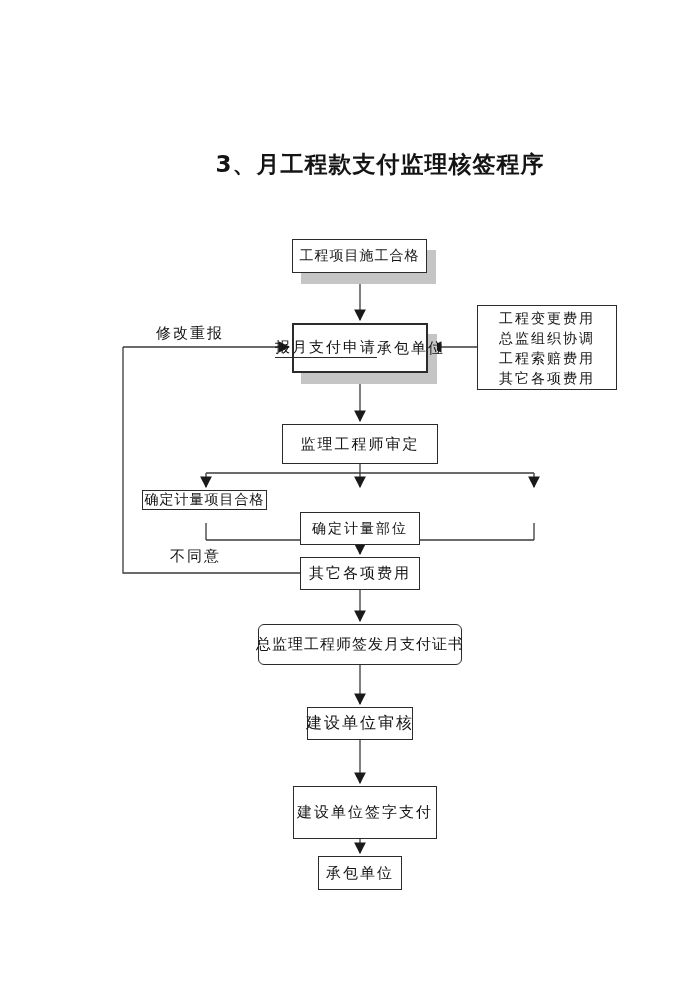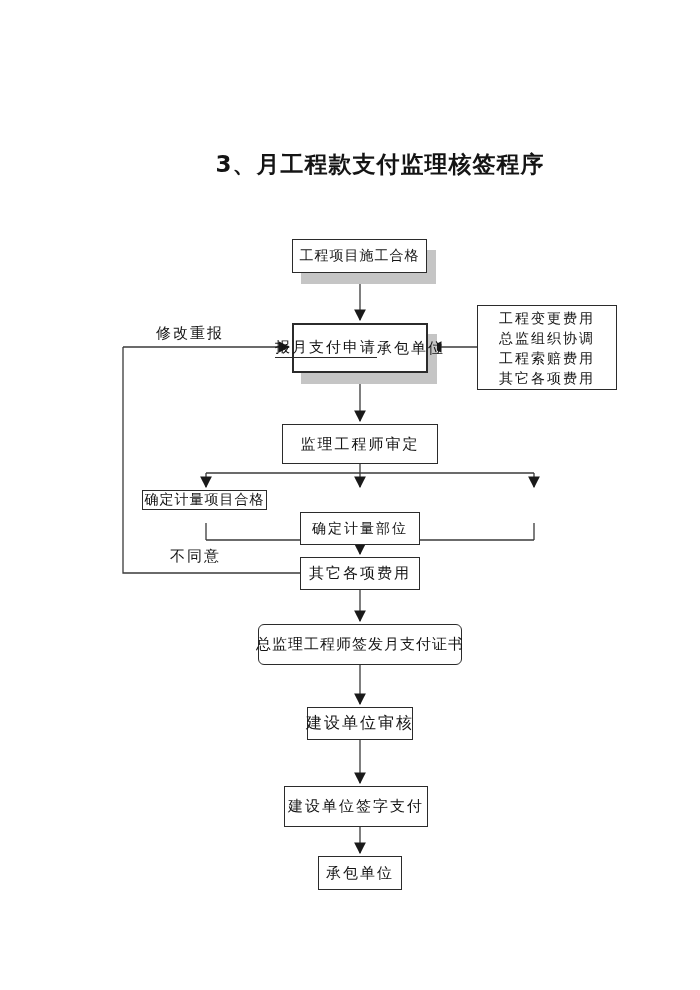--- a/index.html
+++ b/index.html
@@ -25,21 +25,21 @@
   .n-apply .cell { width:100%; flex:1; display:flex; align-items:center; justify-content:center; }
   .n-apply .cell-top { border-bottom:1.5px solid #2b2b2b; }
   .n-fees        { left:477px; top:305px; width:140px; height:85px; flex-direction:column; font-size:14px; line-height:20px; letter-spacing:2px; }
   .n-review      { left:282px; top:424px; width:156px; height:40px; }
   .n-b1          { left:142px; top:490px; width:125px; height:20px; font-size:14px; letter-spacing:1px; }
   .n-b2          { left:300px; top:490px; width:120px; height:33px; font-size:14px;margin-top:22px; }
   .n-b3          { left:459px; top:490px; width:151px; height:33px; font-size:14px; letter-spacing:1px; }
   .n-coord       { left:300px; top:557px; width:120px; height:33px; }
   .n-cert        { left:258px; top:624px; width:204px; height:41px; font-size:15px; letter-spacing:1px;border-radius:6px; }
   .n-oreview     { left:307px; top:707px; width:106px; height:33px; font-size:16px;font-family:Liberation Serif, serif; }
-  .n-opay        { left:284px; top:786px; width:144px; height:41px; }
+  .n-opay        { left:293px; top:786px; width:144px; height:53px; }
   .n-contractor  { left:318px; top:856px; width:84px;  height:34px; }
   .edge-label { position:absolute; font-size:15px; letter-spacing:2px; white-space:nowrap; }
   .lbl-revise   { left:156px; top:324px; }
   .lbl-disagree { left:170px; top:547px; }
 </style>
 </head>
 <body>
 
 <div class="page">
 

